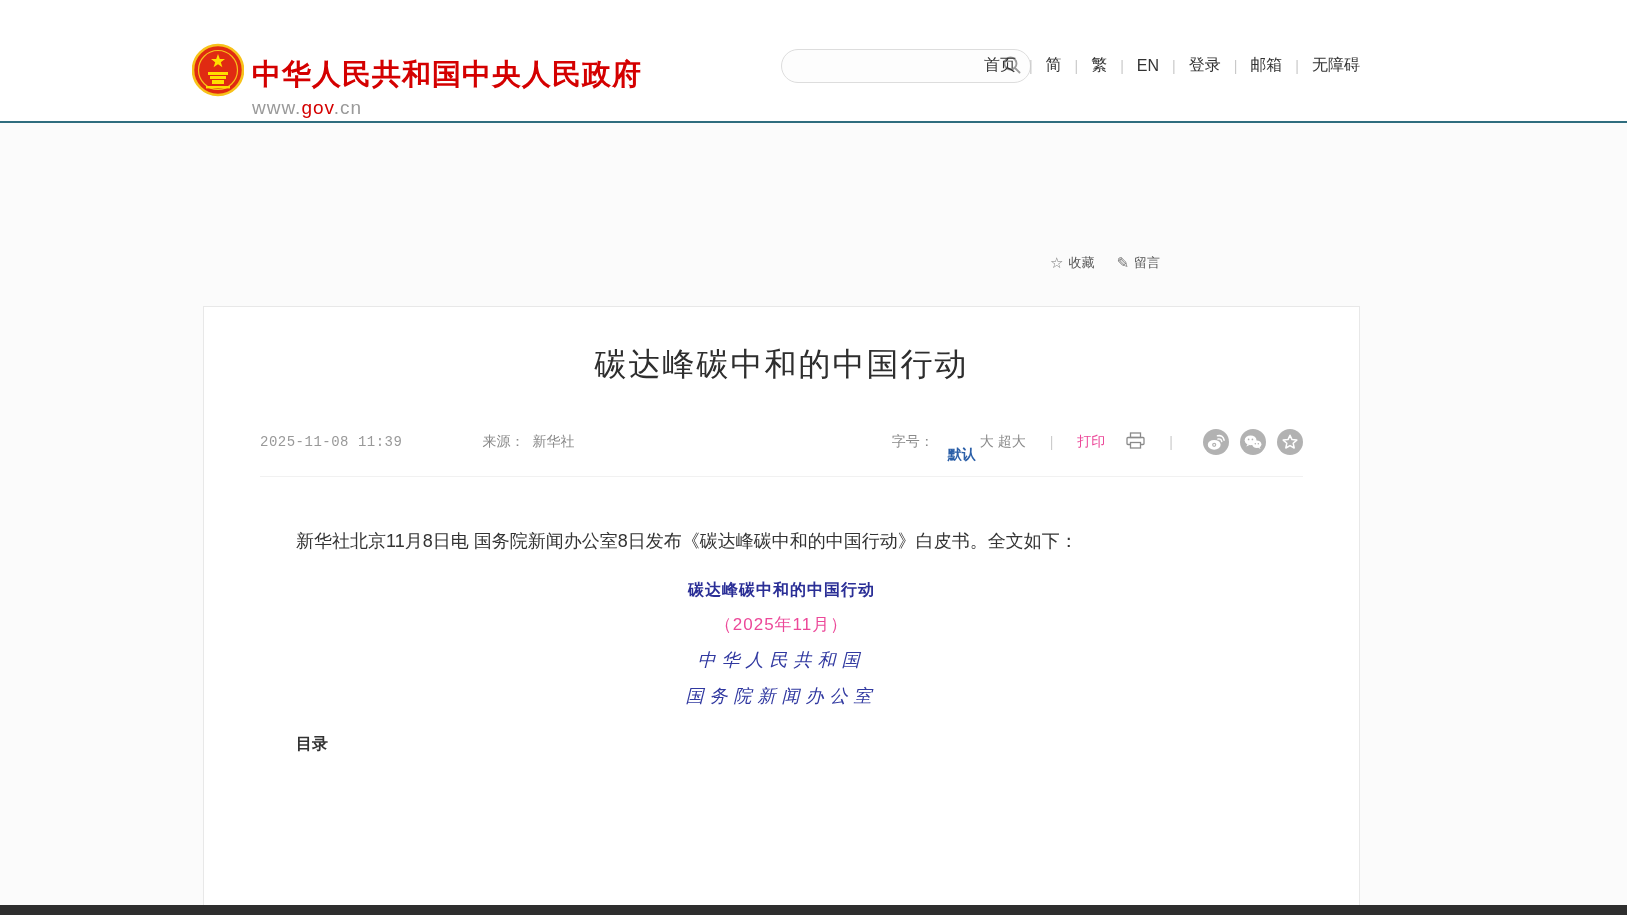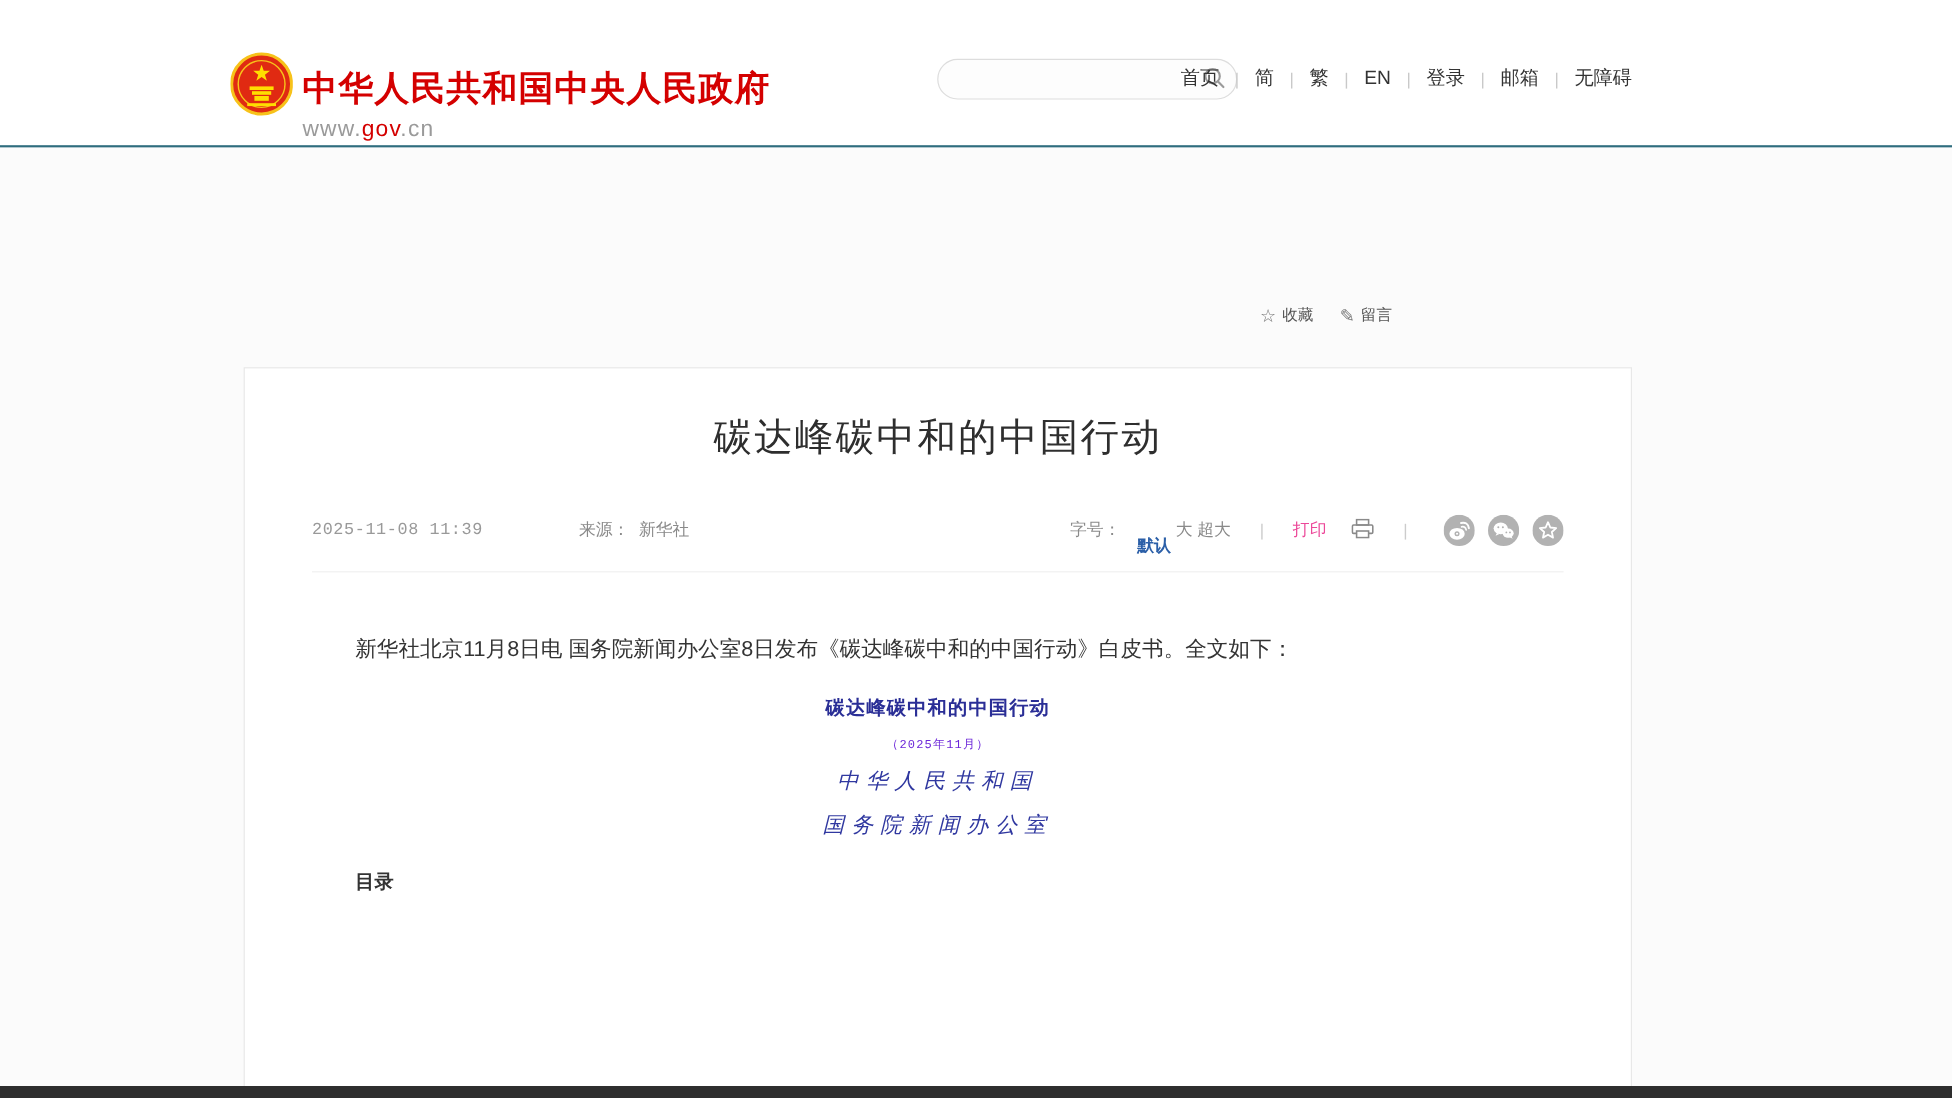--- a/index.html
+++ b/index.html
@@ -52,21 +52,21 @@
   .meta-sep { color:#ccc; margin:0 14px; }
   .print-wrap { display:flex; align-items:center; gap:21px; cursor:pointer; color:#ec4899; }
   .share-icons { display:flex; align-items:center; gap:11px; margin-left:6px; }
   .circle-icon { width:26px; height:26px; border-radius:50%; cursor:pointer; display:block; }
   .meta-divider { margin-top:12px; border-bottom:1px solid #f1f1f1; }
 
   .lead { margin-top:50px; font-size:18px; line-height:1.6; color:#333; text-indent:2em; }
 
   .doc-head { text-align:center; }
   .doc-title { margin-top:24px; font-size:16px; font-weight:bold; color:#2a2e96; letter-spacing:1px; }
-  .doc-date { margin-top:12px; font-size:10px; color:#6d28d9; font-family:Liberation Mono, monospace; letter-spacing:1px; }
+  .doc-date { margin-top:12px; font-size:17px; color:#ec4899; font-family:Liberation Sans, sans-serif; letter-spacing:1px; }
   .doc-issuer { margin-top:12px; font-size:18px; color:#3038a0; font-family:"DejaVu Serif","Liberation Serif",serif;
     font-style:italic; letter-spacing:6px; }
 
   .toc-heading { margin:26px 0 15px 36px; font-size:16px; font-weight:bold; color:#333; }
   .toc-list { margin-left:36px; }
   .toc-item { margin-top:27px; font-size:15px; color:#404040; line-height:1.1; }
   .toc-item.indent { padding-left:8px; }
 
   .bottom-bar { position:absolute; left:0; bottom:0; width:100%; height:10px; background:#2e2e2e; }
 </style>

